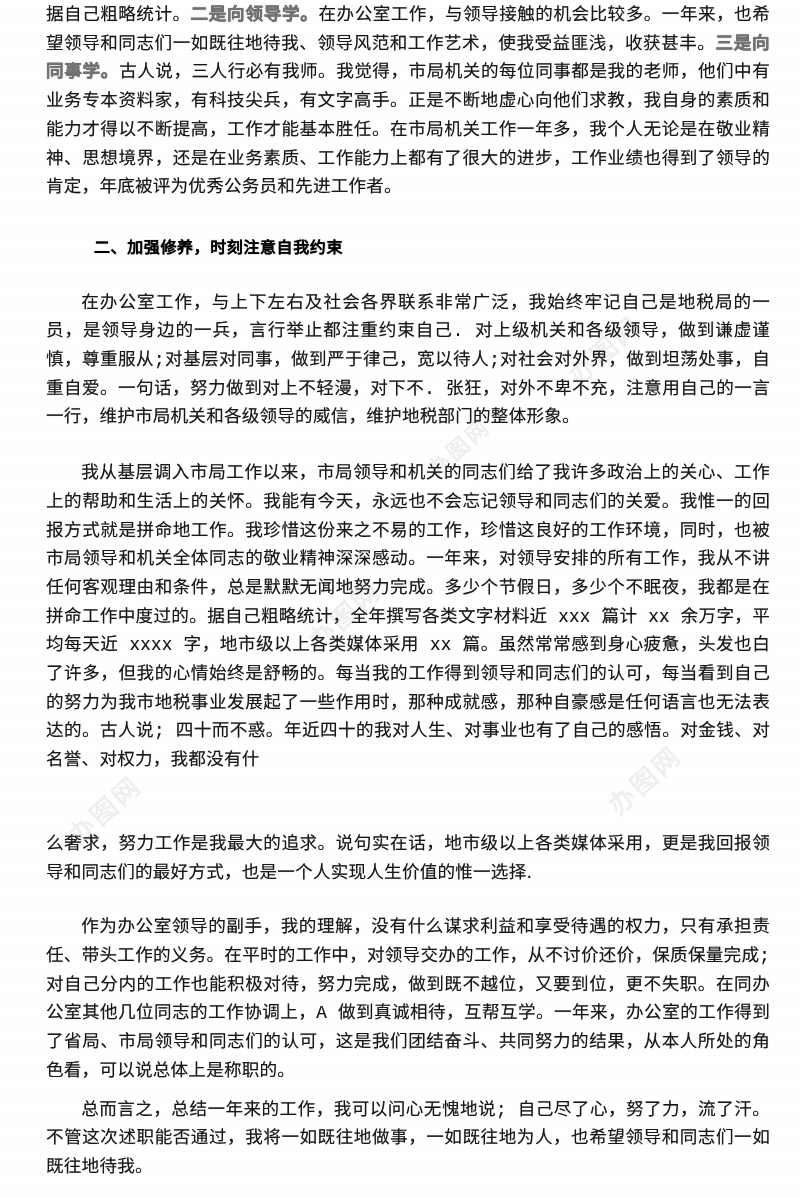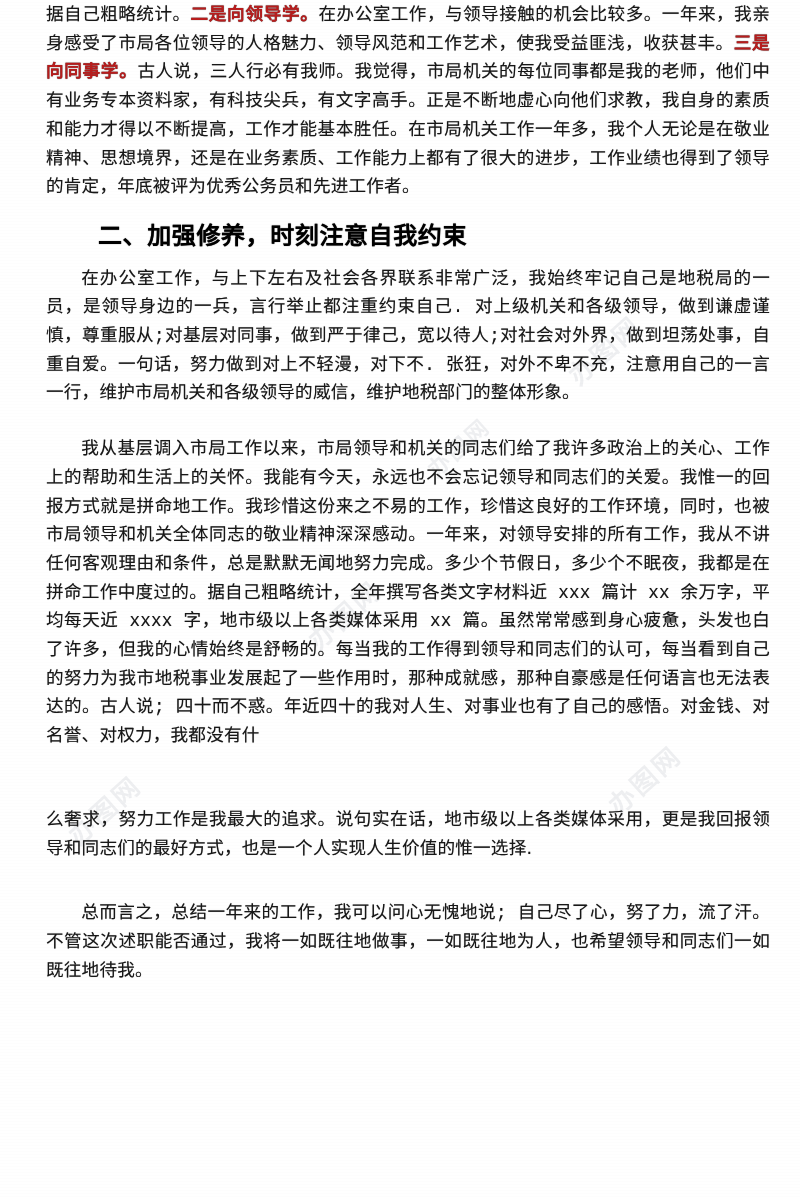--- a/index.html
+++ b/index.html
@@ -54,33 +54,33 @@
     text-align: justify;
     text-justify: inter-ideograph;
     letter-spacing: 0.2px;
     color: #171717;
     font-weight: 500;
     text-shadow: 0 0 0.7px rgba(0,0,0,0.45);
   }
   .para.indent { text-indent: 2em; font-family: Liberation Mono, monospace; }
 
   .heading {
-    margin: 4px;
-    font-size: 24px;
+    margin: 16px;
+    font-size: 16px;
     line-height: 28.7px;
     font-weight: 800;
     text-indent: 2em;
     color: #000000;
     letter-spacing: 0.6px;
     text-shadow: 0 0 0.9px rgba(0,0,0,0.8);
   }
 
   b.inline-bold {
     font-weight: 800;
-    color: #b91c1c;
+    color: #737373;
     letter-spacing: 0.4px;
     text-shadow: 0 0 0.9px rgba(0,0,0,0.8);
   }
 
   
   .gap-sm { height: 10px; }
   .gap-md { height: 17px; }
   .gap-break { height: 54px; }
 
   
@@ -99,30 +99,31 @@
 
 <div class="page">
 
   <div class="watermark wm1">办图网</div>
   <div class="watermark wm2">办图网</div>
   <div class="watermark wm3">办图网</div>
   <div class="watermark wm4">办图网</div>
   <div class="watermark wm5">办图网</div>
 
   <div class="body-text" id="body-text">
-      <p class="para"><span>据自己粗略统计。</span><b class="inline-bold">二是向领导学。</b><span>在办公室工作，与领导接触的机会比较多。一年来，我亲身感受了市局各位领导的人格魅力、领导风范和工作艺术，使我受益匪浅，收获甚丰。</span><b class="inline-bold">三是向同事学。</b><span>古人说，三人行必有我师。我觉得，市局机关的每位同事都是我的老师，他们中有业务专本资料家，有科技尖兵，有文字高手。正是不断地虚心向他们求教，我自身的素质和能力才得以不断提高，工作才能基本胜任。在市局机关工作一年多，我个人无论是在敬业精神、思想境界，还是在业务素质、工作能力上都有了很大的进步，工作业绩也得到了领导的肯定，年底被评为优秀公务员和先进工作者。</span></p>
+      <p class="para"><span>据自己粗略统计。</span><b class="inline-bold">二是向领导学。</b><span>在办公室工作，与领导接触的机会比较多。一年来，也希望领导和同志们一如既往地待我、领导风范和工作艺术，使我受益匪浅，收获甚丰。</span><b class="inline-bold">三是向同事学。</b><span>古人说，三人行必有我师。我觉得，市局机关的每位同事都是我的老师，他们中有业务专本资料家，有科技尖兵，有文字高手。正是不断地虚心向他们求教，我自身的素质和能力才得以不断提高，工作才能基本胜任。在市局机关工作一年多，我个人无论是在敬业精神、思想境界，还是在业务素质、工作能力上都有了很大的进步，工作业绩也得到了领导的肯定，年底被评为优秀公务员和先进工作者。</span></p>
       <div class="gap-md"></div>
       <p class="heading">二、加强修养，时刻注意自我约束</p>
       <div class="gap-sm"></div>
       <p class="para indent"><span>在办公室工作，与上下左右及社会各界联系非常广泛，我始终牢记自己是地税局的一员，是领导身边的一兵，言行举止都注重约束自己. 对上级机关和各级领导，做到谦虚谨慎，尊重服从;对基层对同事，做到严于律己，宽以待人;对社会对外界，做到坦荡处事，自重自爱。一句话，努力做到对上不轻漫，对下不. 张狂，对外不卑不充，注意用自己的一言一行，维护市局机关和各级领导的威信，维护地税部门的整体形象。</span></p>
       <div class="gap-md"></div>
       <div class="gap-sm"></div>
       <p class="para indent"><span>我从基层调入市局工作以来，市局领导和机关的同志们给了我许多政治上的关心、工作上的帮助和生活上的关怀。我能有今天，永远也不会忘记领导和同志们的关爱。我惟一的回报方式就是拼命地工作。我珍惜这份来之不易的工作，珍惜这良好的工作环境，同时，也被市局领导和机关全体同志的敬业精神深深感动。一年来，对领导安排的所有工作，我从不讲任何客观理由和条件，总是默默无闻地努力完成。多少个节假日，多少个不眠夜，我都是在拼命工作中度过的。据自己粗略统计，全年撰写各类文字材料近 xxx 篇计 xx 余万字，平均每天近 xxxx 字，地市级以上各类媒体采用 xx 篇。虽然常常感到身心疲惫，头发也白了许多，但我的心情始终是舒畅的。每当我的工作得到领导和同志们的认可，每当看到自己的努力为我市地税事业发展起了一些作用时，那种成就感，那种自豪感是任何语言也无法表达的。古人说; 四十而不惑。年近四十的我对人生、对事业也有了自己的感悟。对金钱、对名誉、对权力，我都没有什</span></p>
       <div class="gap-break"></div>
       <p class="para"><span>么奢求，努力工作是我最大的追求。说句实在话，地市级以上各类媒体采用，更是我回报领导和同志们的最好方式，也是一个人实现人生价值的惟一选择.</span></p>
       <div class="gap-md"></div>
       <div class="gap-sm"></div>
+      <p class="para indent"><span>作为办公室领导的副手，我的理解，没有什么谋求利益和享受待遇的权力，只有承担责任、带头工作的义务。在平时的工作中，对领导交办的工作，从不讨价还价，保质保量完成;对自己分内的工作也能积极对待，努力完成，做到既不越位，又要到位，更不失职。在同办公室其他几位同志的工作协调上，A 做到真诚相待，互帮互学。一年来，办公室的工作得到了省局、市局领导和同志们的认可，这是我们团结奋斗、共同努力的结果，从本人所处的角色看，可以说总体上是称职的。</span></p>
       <div class="gap-sm"></div>
       <p class="para indent"><span>总而言之，总结一年来的工作，我可以问心无愧地说; 自己尽了心，努了力，流了汗。不管这次述职能否通过，我将一如既往地做事，一如既往地为人，也希望领导和同志们一如既往地待我。</span></p>
     </div>
 
   <div class="grain"></div>
 </div>
 
 </body></html>

